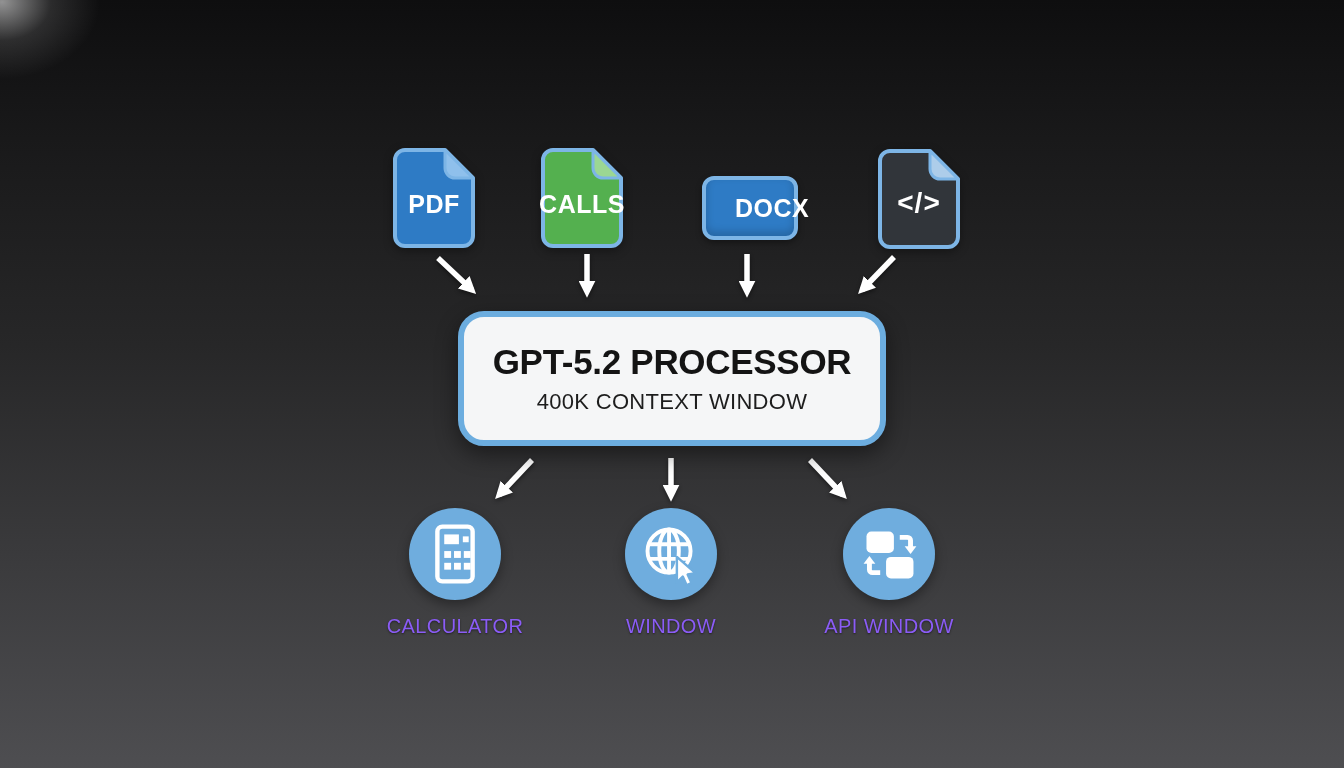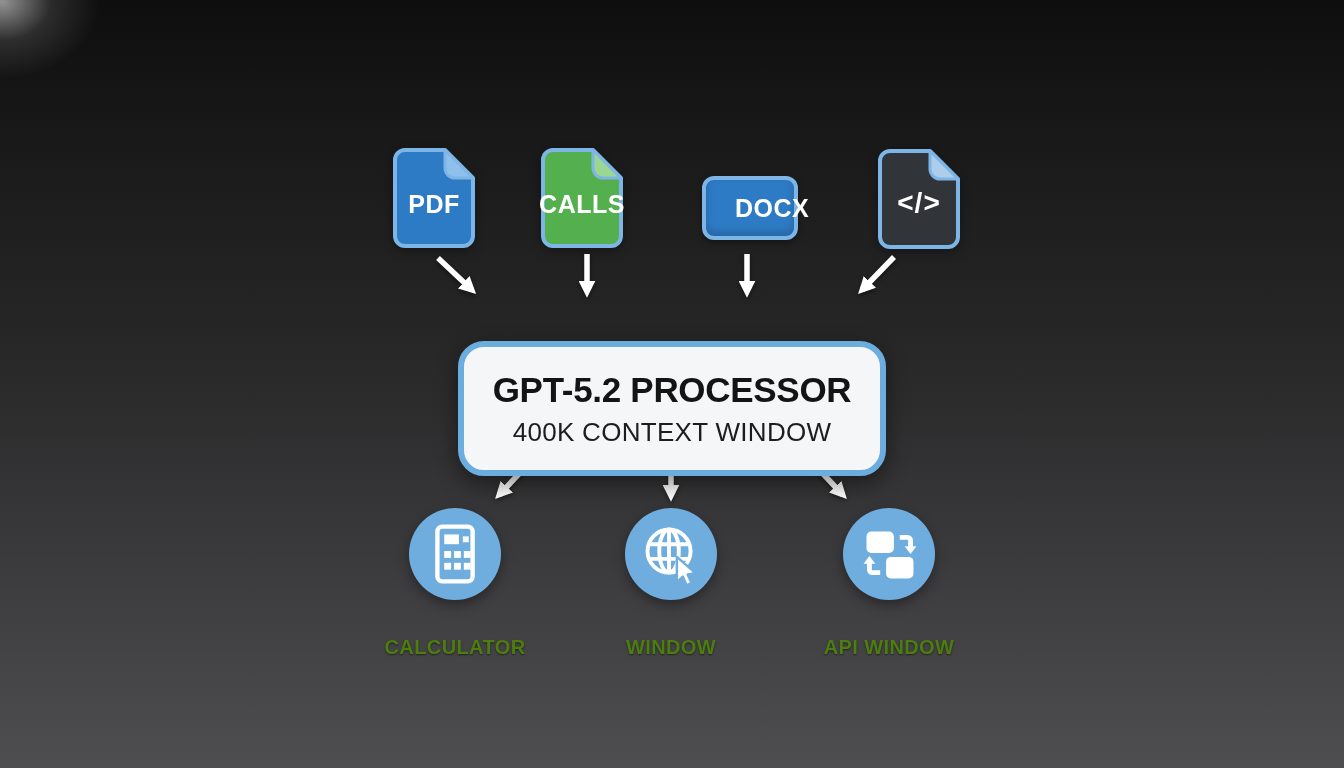--- a/index.html
+++ b/index.html
@@ -40,32 +40,32 @@
   
   .processor-box {
     left: 458px; top: 311px; width: 428px; height: 135px;
     background: #f5f6f7;
     border: 6px solid #6caddf; border-radius: 26px;
     display: flex; flex-direction: column; align-items: center; justify-content: center;
     gap: 7px;
     box-shadow: 0 8px 22px rgba(0,0,0,0.45);
   }
   .processor-title { font-size: 35px; font-weight: 700; color: #141414; letter-spacing: -0.3px; }
-  .processor-subtitle { font-size: 26px; font-weight: 400; color: #1d1d1d; letter-spacing: 0.3px; }
+  .processor-subtitle { font-size: 22px; font-weight: 400; color: #1d1d1d; letter-spacing: 0.3px; }
 
   
   .tool { width: 120px; display: flex; flex-direction: column; align-items: center; }
   .tool-circle {
     width: 92px; height: 92px; border-radius: 50%;
     display: flex; align-items: center; justify-content: center;
     box-shadow: 0 5px 12px rgba(0,0,0,0.35);
   }
   .tool-circle svg { width: 92px; height: 92px; }
   .tool-label {
-    margin-top: 36px; color: #4d7c0f; font-weight: 700; font-size: 20px; letter-spacing: 0.4px;
+    margin-top: 15px; color: #8b5cf6; font-weight: 400; font-size: 20px; letter-spacing: 0.4px;
     white-space: nowrap; text-shadow: 0 1px 2px rgba(0,0,0,0.5);
   }
 </style>
 </head>
 <body>
 
 <div class="corner-glow"></div>
 
 <div class="abs file-icon" style="left:392px; top:147px;">
   <svg viewBox="0 0 84 102">
@@ -103,21 +103,21 @@
   </defs>
   <line x1="438" y1="258" x2="472" y2="290" stroke="#ffffff" stroke-width="5.5" marker-end="url(#ah)"></line>
   <line x1="587" y1="254" x2="587" y2="292" stroke="#ffffff" stroke-width="5.5" marker-end="url(#ah)"></line>
   <line x1="747" y1="254" x2="747" y2="292" stroke="#ffffff" stroke-width="5.5" marker-end="url(#ah)"></line>
   <line x1="894" y1="257" x2="862" y2="290" stroke="#ffffff" stroke-width="5.5" marker-end="url(#ah)"></line>
   <line x1="532" y1="460" x2="499" y2="495" stroke="#ffffff" stroke-width="5.5" marker-end="url(#ah)"></line>
   <line x1="671" y1="458" x2="671" y2="496" stroke="#ffffff" stroke-width="5.5" marker-end="url(#ah)"></line>
   <line x1="810" y1="460" x2="843" y2="495" stroke="#ffffff" stroke-width="5.5" marker-end="url(#ah)"></line>
 </svg>
 
-<div class="abs processor-box" style="border-color: rgb(108, 173, 223); margin-top: 30px;">
+<div class="abs processor-box" style="border-color: rgb(108, 173, 223);">
   <div class="processor-title">GPT-5.2 PROCESSOR</div>
   <div class="processor-subtitle">400K CONTEXT WINDOW</div>
 </div>
 
 <div class="abs tool" style="left:395px; top:508px;">
   <div class="tool-circle" style="background: rgb(111, 173, 222);">
     <svg viewBox="0 0 94 94">
       <rect x="29" y="19" width="36" height="56" rx="5" fill="none" stroke="#ffffff" stroke-width="4.5"></rect>
       <rect x="36" y="27" width="15" height="10" fill="#ffffff"></rect>
       <rect x="55" y="29" width="6" height="6" fill="#ffffff"></rect>

